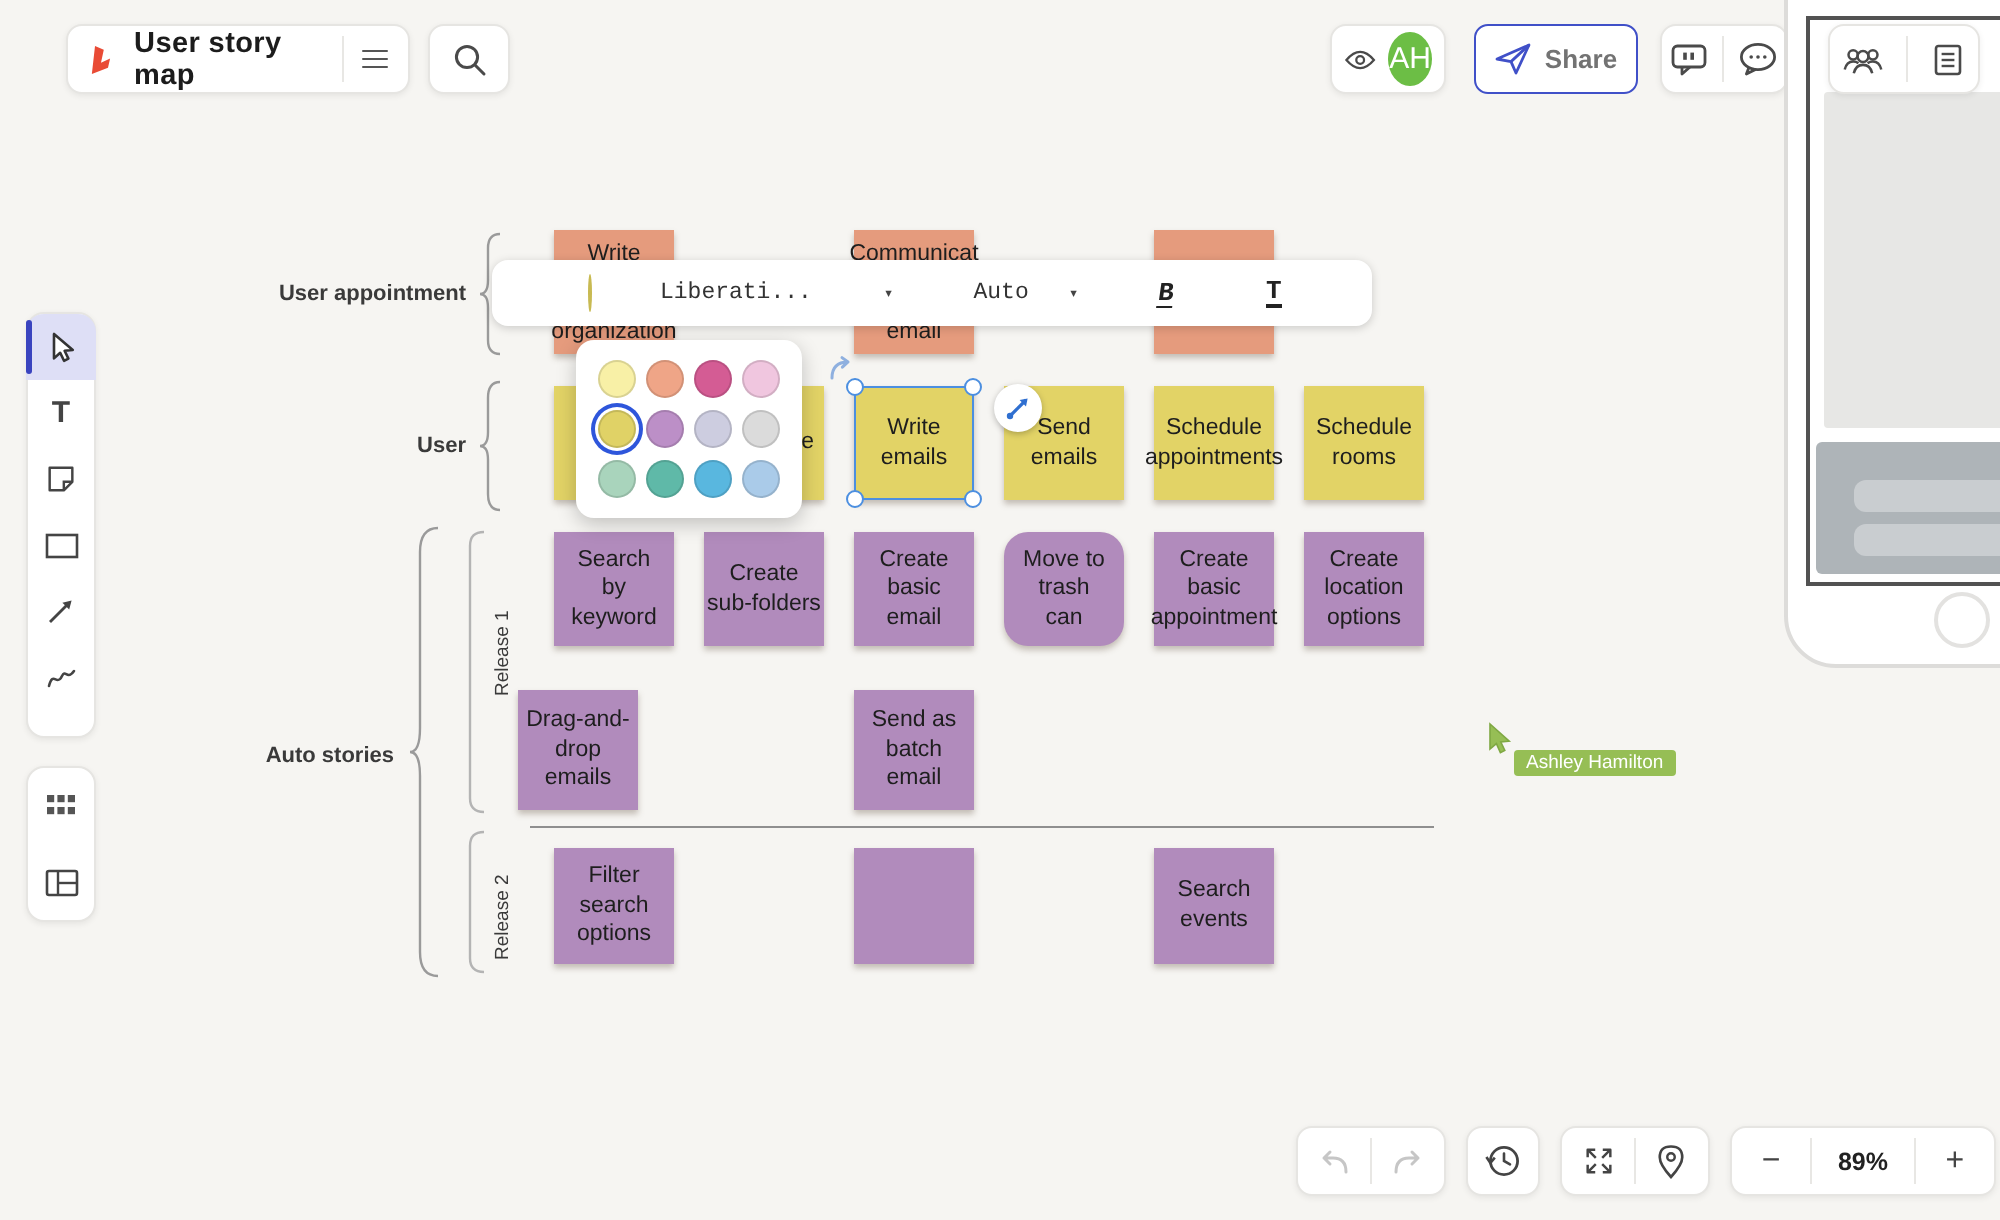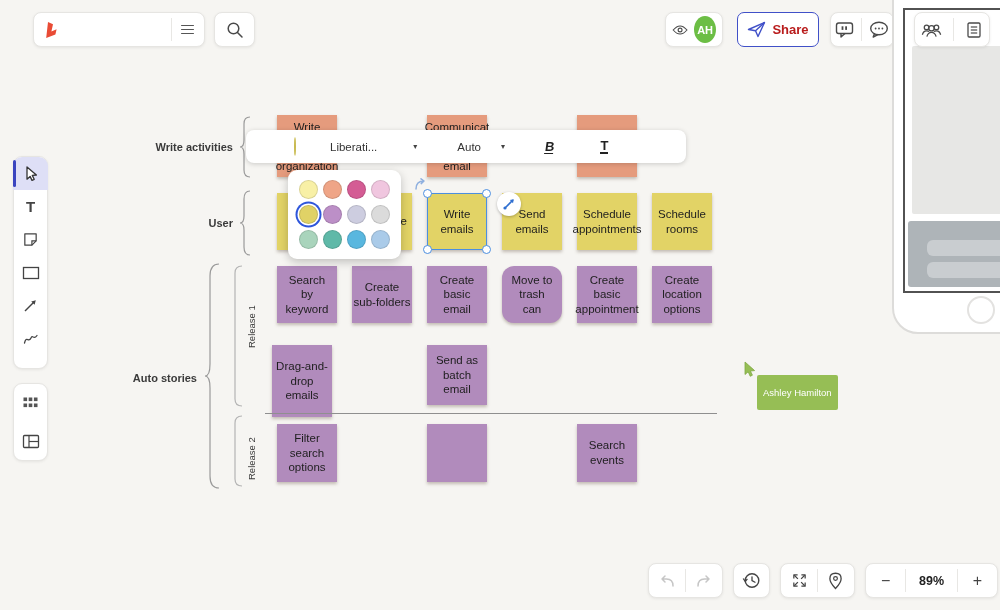--- a/index.html
+++ b/index.html
@@ -6,25 +6,25 @@
   html,body { width:1000px; height:610px; overflow:hidden; }
   body { position:relative; background:#F6F5F2; font-family:"Liberation Sans", sans-serif; color:#333; }
 
   .card { position:absolute; background:#fff; border:1px solid #E6E5E2; border-radius:8px;
           box-shadow:0 1px 3px rgba(0,0,0,.07); display:flex; align-items:center; }
   .vsep { width:1px; align-self:stretch; background:#E8E7E4; margin:5px 0; }
 
   
   .hdr-title { font-size:14.5px; font-weight:bold; color:#1c1c1c; letter-spacing:.2px; }
   .burger span { display:block; width:13px; height:1.6px; background:#555; margin:2.4px 0; border-radius:1px; }
-  .avatar { width:27px; height:27px; border-radius:50%; color:#fff; font-size:11px; font-weight:bold;
+  .avatar { width:27px; height:27px; border-radius:50%; color:#fff; font-size:15px; font-weight:normal;
             display:flex; align-items:center; justify-content:center; }
   .share-btn { position:absolute; left:737px; top:12px; width:82px; height:35px; background:#fff;
                border:1.5px solid #4050C8; border-radius:7px; display:flex; align-items:center;
-               justify-content:center; gap:6px; color:#b91c1c; font-size:13px; font-weight:bold; }
+               justify-content:center; gap:6px; color:#737373; font-size:13px; font-weight:bold; }
 
   
   .phone-body { position:absolute; left:892px; top:-30px; width:150px; height:364px; background:#fff;
                 border:2px solid #DDDCDA; border-radius:26px; }
   .phone-screen { position:absolute; left:903px; top:8px; width:130px; height:285px; background:#fff;
                   border:2px solid #525252; }
   .phone-rect-top { position:absolute; left:912px; top:46px; width:121px; height:168px; background:#E7E7E5; border-radius:2px; }
   .phone-rect-bottom { position:absolute; left:908px; top:221px; width:125px; height:66px; background:#AEB4B8; border-radius:3px; }
   .phone-bar { position:absolute; height:16px; width:106px; left:927px; background:#C9CDD0; border-radius:6px; }
   .phone-home { position:absolute; left:967px; top:296px; width:28px; height:28px; border:2px solid #E3E2E0; border-radius:50%; background:#fff; }
@@ -32,21 +32,21 @@
   
   .side-card { position:absolute; left:13px; width:35px; background:#fff; border:1px solid #E6E5E2;
                border-radius:9px; box-shadow:0 1px 3px rgba(0,0,0,.07); display:flex; flex-direction:column; align-items:center; }
   .side-item { width:35px; height:33px; display:flex; align-items:center; justify-content:center; position:relative; }
   .side-item.active { background:#DEDFF6; border-radius:9px 9px 0 0; }
   .side-item.active::before { content:""; position:absolute; left:0; top:3px; bottom:3px; width:3px; background:#3A44BF; border-radius:2px; }
 
   
   .fmt-bar { position:absolute; left:246px; top:130px; width:440px; height:33px; background:#fff;
              border-radius:8px; box-shadow:0 1px 5px rgba(0,0,0,.18); display:flex; align-items:center;
-             padding:0 8px; gap:20px; z-index:30; }
+             padding:0 8px; gap:20px; z-index:30;font-family:Liberation Mono, monospace; }
   .fmt-bar .lbl { font-size:11.5px; color:#333; }
   .caret { font-size:8px; color:#444; }
   .color-chip { width:19px; height:19px; border-radius:50%; border:1px solid #C8BA52; }
   .bold-glyph { font-size:13px; font-weight:bold; color:#222; border-bottom:1.5px solid #222; line-height:13px; transform:skewX(-8deg); }
   .underline-glyph { font-size:13px; font-weight:bold; color:#222; border-bottom:2px solid #222; line-height:13px; }
 
   
   .palette { position:absolute; left:288px; top:170px; background:#fff; border-radius:9px; z-index:31;
              box-shadow:0 3px 10px rgba(0,0,0,.22); padding:10px 11px; display:grid;
              grid-template-columns:repeat(4,19px); gap:6px 5px; }
@@ -70,37 +70,38 @@
 
   .sel-outline { position:absolute; left:427px; top:193px; width:60px; height:57px;
                  border:1.5px solid #4C8FE0; z-index:6; pointer-events:none; }
   .handle { position:absolute; width:9px; height:9px; background:#fff; border:1.5px solid #4C8FE0; border-radius:50%; }
   .quick-arrow { position:absolute; left:497px; top:192px; width:24px; height:24px; background:#fff; border-radius:50%;
                  box-shadow:0 1px 3px rgba(0,0,0,.25); display:flex; align-items:center; justify-content:center; z-index:7; }
 
   .divider-line { position:absolute; left:265px; top:413px; width:452px; height:1px; background:#8F8F8F; }
 
   
-  .collab-label { position:absolute; left:757px; top:375px; color:#fff; font-size:9.5px; padding:12px 6px; border-radius:2px; }
+  .collab-label { position:absolute; left:757px; top:375px; color:#fff; font-size:9.5px; padding:1px 6px; border-radius:2px; }
 
   
   .ctl { position:absolute; top:563px; height:35px; }
   .ctl-item { width:37px; height:100%; display:flex; align-items:center; justify-content:center; }
   .zoom-label { font-size:12.5px; color:#222; font-weight:bold; width:52px; text-align:center; }
   .pm { font-size:16px; color:#444; width:40px; text-align:center; }
 
   .ic { display:block; }
 </style>
 </head>
 <body>
 
 <div class="card" style="left:33px;top:12px;width:172px;height:35px;padding:0 10px;gap:9px;">
   <svg class="ic" width="16" height="18" viewBox="0 0 16 18">
     <path d="M4 1 L9 3.2 L7.4 10.5 L12.6 8.2 L11.4 13.4 L2.2 17 Z" fill="#E94B35"></path>
   </svg>
+  <span class="hdr-title">User story map</span>
   <div class="vsep" style="margin-left:auto;"></div>
   <div class="burger">
       <span></span>
       <span></span>
       <span></span>
     </div>
 </div>
 
 <div class="card" style="left:214px;top:12px;width:41px;height:35px;justify-content:center;">
   <svg class="ic" width="18" height="18" viewBox="0 0 18 18">
@@ -218,21 +219,21 @@
   </div>
   <div class="side-item">
     <svg class="ic" width="18" height="15" viewBox="0 0 18 15">
       <rect x="1.5" y="1.5" width="15" height="12" rx="1" fill="none" stroke="#444" stroke-width="1.3"></rect>
       <line x1="7" y1="1.5" x2="7" y2="13.5" stroke="#444" stroke-width="1.2"></line>
       <line x1="7" y1="7.5" x2="16.5" y2="7.5" stroke="#444" stroke-width="1.2"></line>
     </svg>
   </div>
 </div>
 
-<div class="sec-label" style="left:133px;top:141px;width:100px;">Write activities</div>
+<div class="sec-label" style="left:133px;top:141px;width:100px;">User appointment</div>
 <div class="sec-label" style="left:153px;top:217px;width:80px;">User</div>
 <div class="sec-label" style="left:117px;top:372px;width:80px;">Auto stories</div>
 
 <svg class="brace" style="left:239px;top:116px;" width="12" height="62">
   <path d="M11 1 Q5 1 5 8 L5 24 Q5 31 1 31 Q5 31 5 38 L5 54 Q5 61 11 61" fill="none" stroke="#9a9a9a" stroke-width="1.2"></path>
 </svg>
 <svg class="brace" style="left:239px;top:190px;" width="12" height="66">
   <path d="M11 1 Q5 1 5 9 L5 26 Q5 33 1 33 Q5 33 5 40 L5 57 Q5 65 11 65" fill="none" stroke="#9a9a9a" stroke-width="1.2"></path>
 </svg>
 <svg class="brace" style="left:204px;top:263px;" width="16" height="226">
@@ -301,21 +302,21 @@
     <span class="txt">Create
 basic
 appointment</span>
   </div>
 <div class="note purple" style="left:652px;top:266px;">
     <span class="txt">Create
 location
 options</span>
   </div>
 
-<div class="note purple" style="left:272px;top:345px;height:72px;">
+<div class="note purple" style="left:259px;top:345px;height:60px;">
     <span class="txt">Drag-and-drop
 emails</span>
   </div>
 <div class="note purple" style="left:427px;top:345px;height:60px;">
     <span class="txt">Send as
 batch
 email</span>
   </div>
 
 <div class="divider-line"></div>

